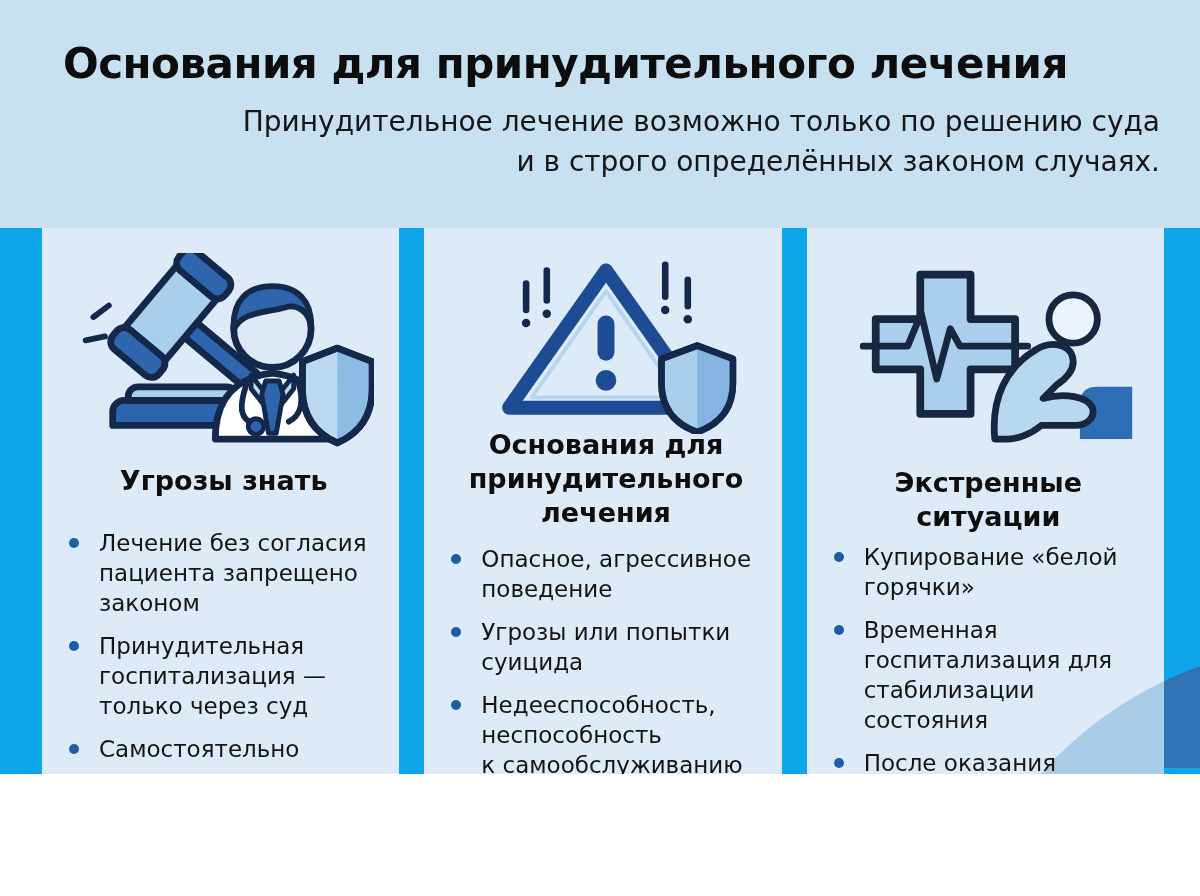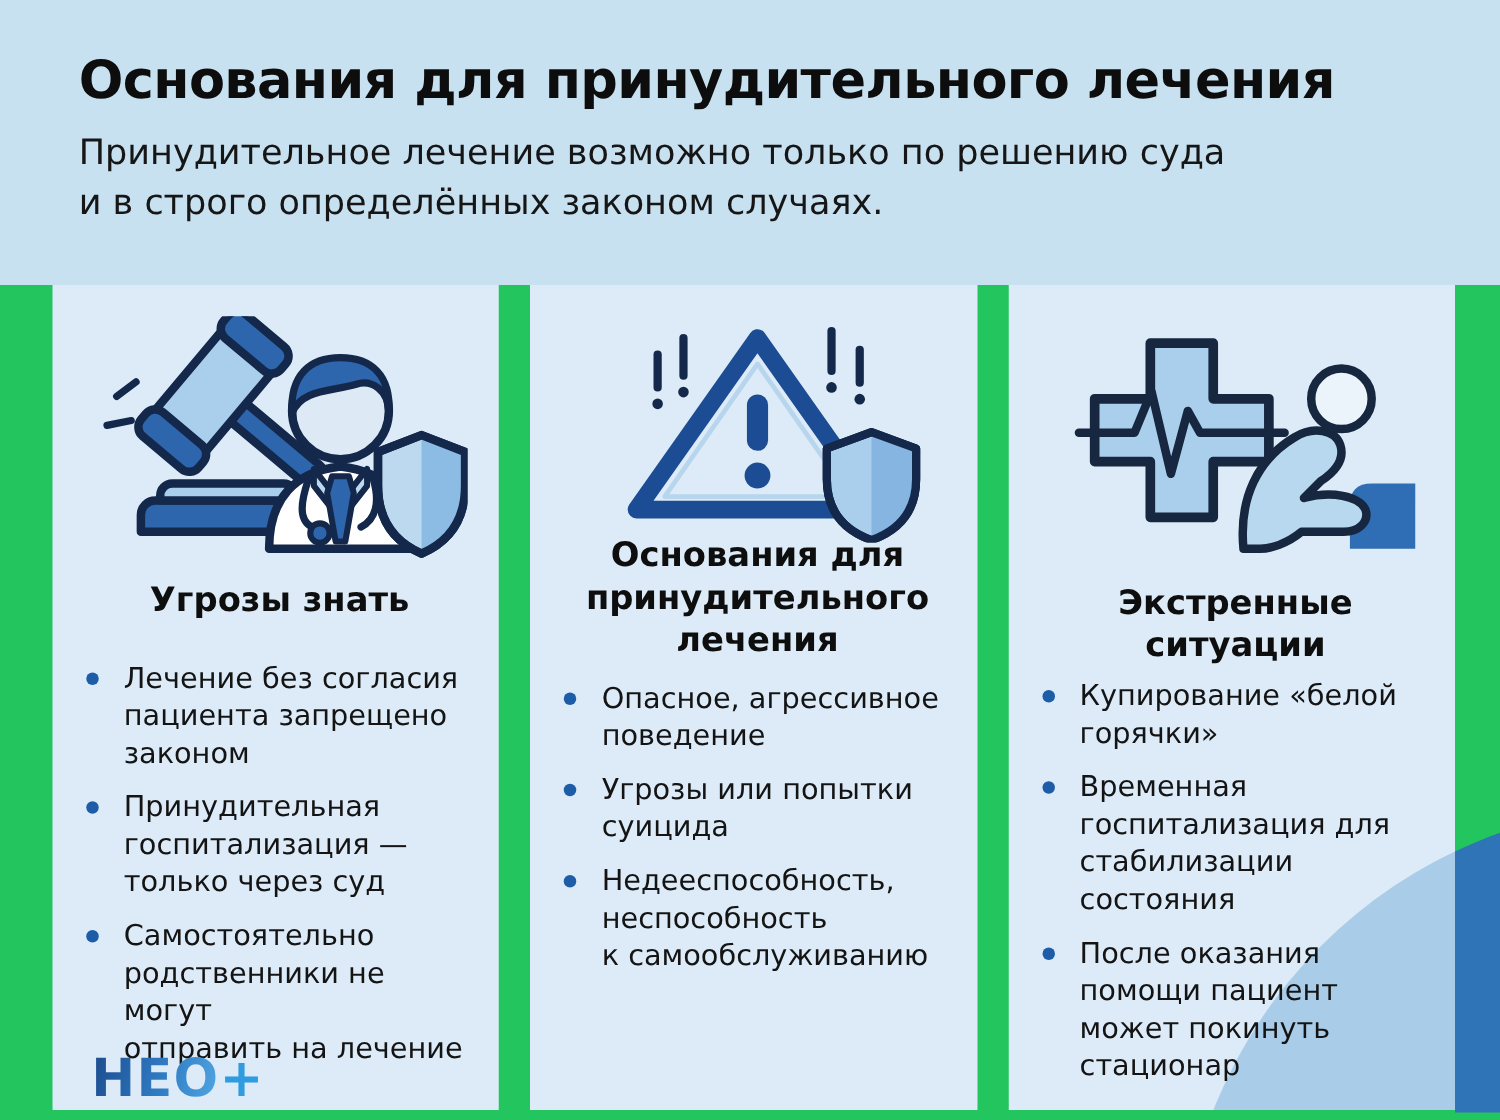--- a/index.html
+++ b/index.html
@@ -1,31 +1,31 @@
 <!DOCTYPE html>
 <html lang="ru"><head>
 <meta charset="utf-8">
 <style>
   html,body{margin:0;padding:0;background:#ffffff;}
   .poster{
-    position:relative;width:1200px;height:896px;background:#22c55e;
+    position:relative;width:1200px;height:774px;background:#0ea5e9;
     overflow:hidden;font-family:"DejaVu Sans","Liberation Sans",sans-serif;
   }
   
   .header{
     position:relative;z-index:2;height:228px;background:#c8e1f1;
     box-sizing:border-box;padding:40px 40px 0 63px;
   }
   .header h1{
     margin:0;font-size:42px;line-height:1.15;font-weight:700;
     color:#0d0d0d;letter-spacing:-0.5px;white-space:pre-line;
   }
   .subtitle{
     margin:14px 0 0 0;font-size:28px;line-height:1.42;font-weight:400;
-    color:#161616;white-space:pre-line;
+    color:#161616;white-space:pre-line;text-align:right;
   }
   
   .cards{
     position:relative;z-index:2;display:flex;gap:25px;
     margin:0 36px 0 42px;height:660px;
   }
   .card{
     flex:1;background:#dcebf7;box-sizing:border-box;
     padding:24px 18px 0 24px;position:relative;overflow:hidden;
   }

